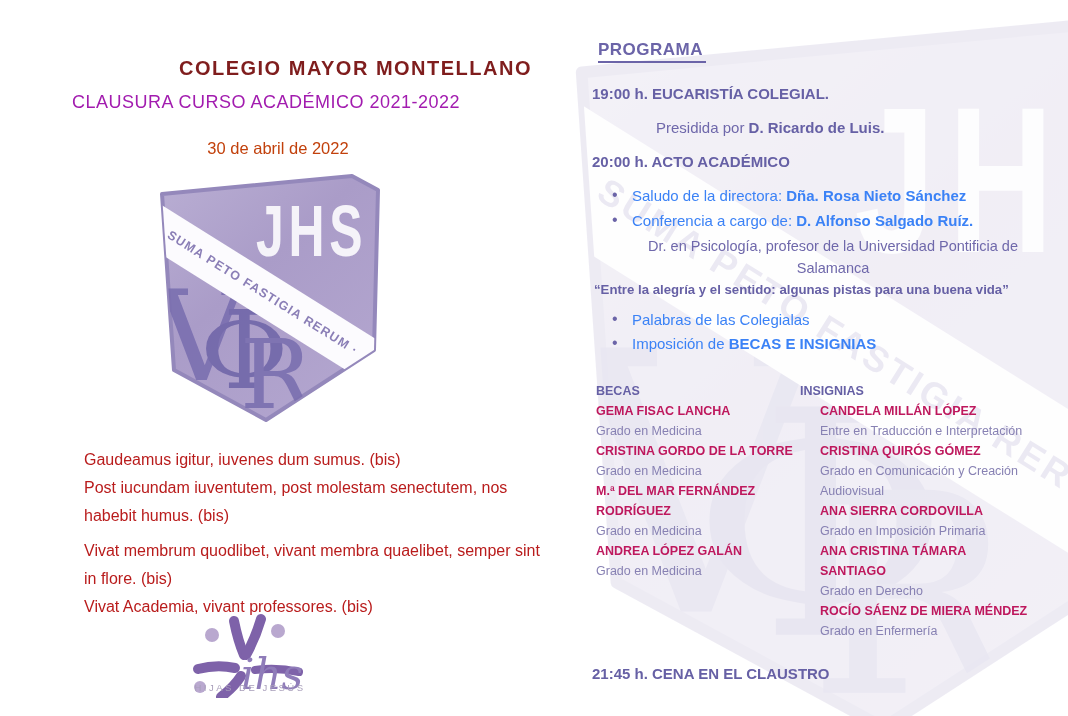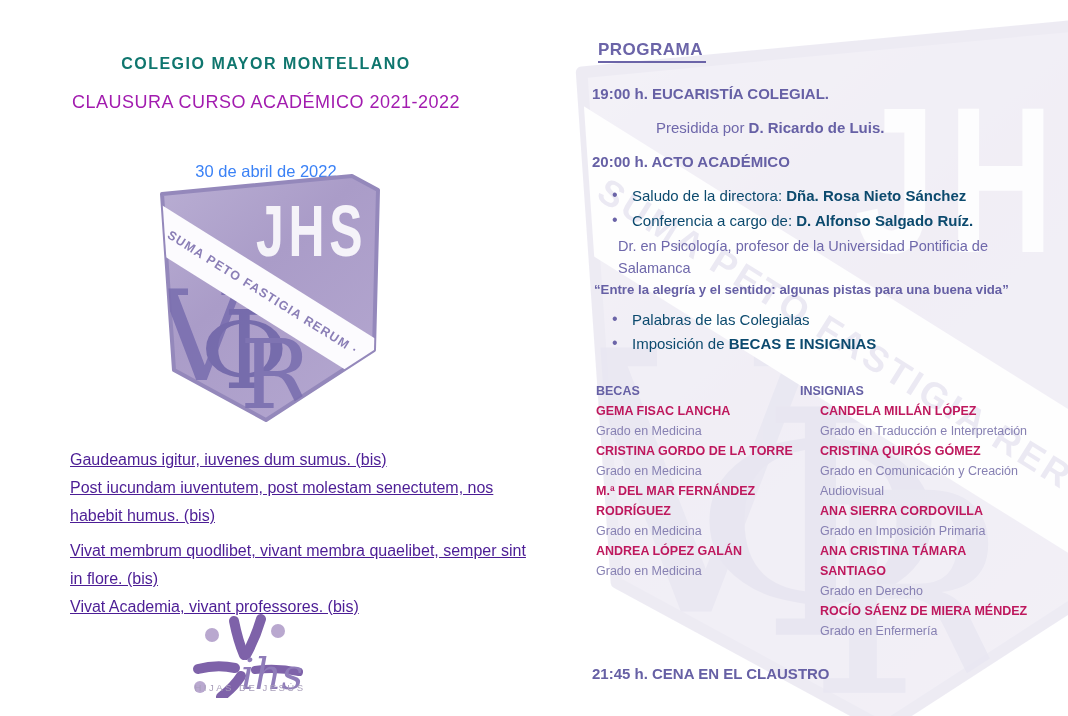--- a/index.html
+++ b/index.html
@@ -2,51 +2,51 @@
 <html><head>
 <meta charset="utf-8">
 <style>
   html,body{margin:0;padding:0;background:#fff;}
   .sheet{
     position:relative;width:1068px;height:716px;background:#ffffff;
     font-family:"Liberation Sans",sans-serif;overflow:hidden;
   }
   
   .left-page{position:absolute;left:0;top:0;width:560px;height:716px;}
-  .doc-title{position:absolute;top:44px;left:0;width:532px;text-align:center;
-    font-size:16px;font-weight:700;letter-spacing:1.5px;color:#0f766e;}
+  .doc-title{position:absolute;top:44px;left:0;width:532px;text-align:right;
+    font-size:20px;font-weight:700;letter-spacing:1.5px;color:#7f1d1d;}
   .doc-subtitle{position:absolute;top:92px;left:0;width:532px;text-align:center;
     font-size:18px;letter-spacing:.5px;color:#a21caf;}
-  .doc-date{position:absolute;top:139px;left:0;width:532px;text-align:center;
-    font-size:16.5px;color:#3b82f6;margin-top:23px;}
+  .doc-date{position:absolute;top:139px;left:12px;width:532px;text-align:center;
+    font-size:16.5px;color:#c2410c;}
   .crest{position:absolute;left:148px;top:168px;width:244px;height:257px;}
-  .anthem{position:absolute;left:70px;top:446px;width:470px;
-    font-size:16px;line-height:28px;color:#4c1d95;text-decoration:underline;}
+  .anthem{position:absolute;left:84px;top:446px;width:470px;
+    font-size:16px;line-height:28px;color:#b91c1c;}
   .anthem .verse2{margin-top:7px;}
   .logo{position:absolute;left:185px;top:613px;width:130px;height:85px;}
   .logo-caption{position:absolute;left:172px;top:682px;width:156px;text-align:center;
     font-size:9.5px;letter-spacing:2.5px;color:#a89eba;}
   
   .right-page{position:absolute;left:560px;top:0;width:508px;height:716px;}
   .watermark{position:absolute;left:-19px;top:-3px;width:708px;height:745px;opacity:.16;}
   .rp-content{position:absolute;left:0;top:0;width:508px;height:716px;}
   .programa{position:absolute;top:40px;left:38px;font-size:17px;font-weight:700;
     color:#6b64a8;border-bottom:2px solid #6b64a8;padding:0 3px 1px 0;letter-spacing:.5px;}
   .sline{position:absolute;left:32px;font-size:15px;color:#6f68ab;white-space:nowrap;}
   .bold{font-weight:700;color:#6660a5;}
   .sline b{font-weight:700;color:#6660a5;}
   .l1900{top:85px;}
   .lpres{top:119px;left:96px;}
   .l2000{top:153px;}
   .closing{top:665px;}
-  .bullet{position:absolute;left:50px;padding-left:22px;font-size:15px;color:#0c4a6e;white-space:nowrap;}
+  .bullet{position:absolute;left:50px;padding-left:22px;font-size:15px;color:#3b82f6;white-space:nowrap;}
   .bullet::before{content:"\2022";position:absolute;left:2px;top:-1px;color:#6b64a8;font-size:16px;}
   .b1a{top:187px;} .b1b{top:212px;}
   .b2a{top:311px;} .b2b{top:335px;}
-  .desc{position:absolute;left:58px;width:430px;
+  .desc{position:absolute;left:58px;width:430px;text-align:center;
     font-size:14.5px;color:#6f68ab;}
   .desc1{top:238px;} .desc2{top:260px;}
   .quote{position:absolute;left:34px;top:282px;font-size:13.2px;font-weight:700;
     color:#6660a5;white-space:nowrap;}
   .col{position:absolute;top:381px;font-size:12.5px;line-height:20px;color:#6f68ab;}
   .col-becas{left:36px;width:208px;}
   .col-insignias{left:240px;width:232px;}
   .col-header{font-weight:700;color:#6660a5;}
   .entries-indent{padding-left:20px;}
   .ename{font-weight:700;color:#be185d;}
@@ -175,21 +175,21 @@
           <div class="ename">ANDREA LÓPEZ GALÁN</div>
           <div class="edeg">Grado en Medicina</div>
         </div>
       </div>
 
       <div class="col col-insignias">
         <div class="col-header">INSIGNIAS</div>
         <div class="entries-indent">
           <div>
             <div class="ename">CANDELA MILLÁN LÓPEZ</div>
-            <div class="edeg">Grado en Traducción e Interpretación</div>
+            <div class="edeg">Entre en Traducción e Interpretación</div>
           </div>
           <div>
             <div class="ename">CRISTINA QUIRÓS GÓMEZ</div>
             <div class="edeg">Grado en Comunicación y Creación Audiovisual</div>
           </div>
           <div>
             <div class="ename">ANA SIERRA CORDOVILLA</div>
             <div class="edeg">Grado en Imposición Primaria</div>
           </div>
           <div>

